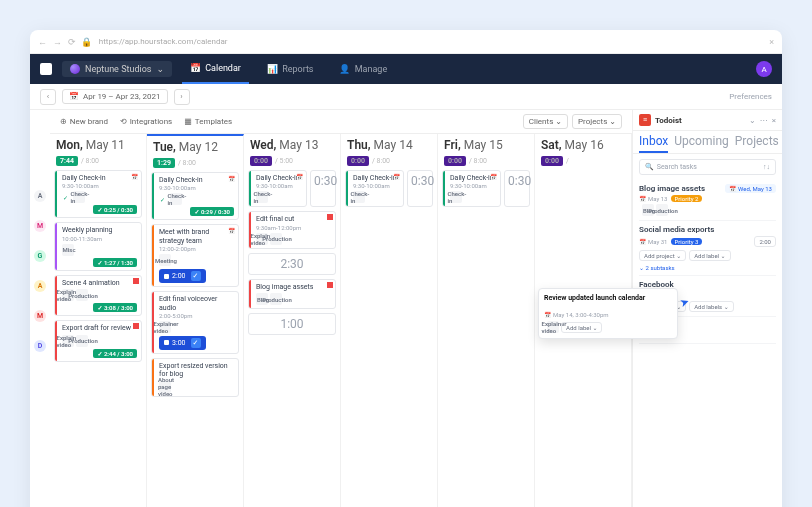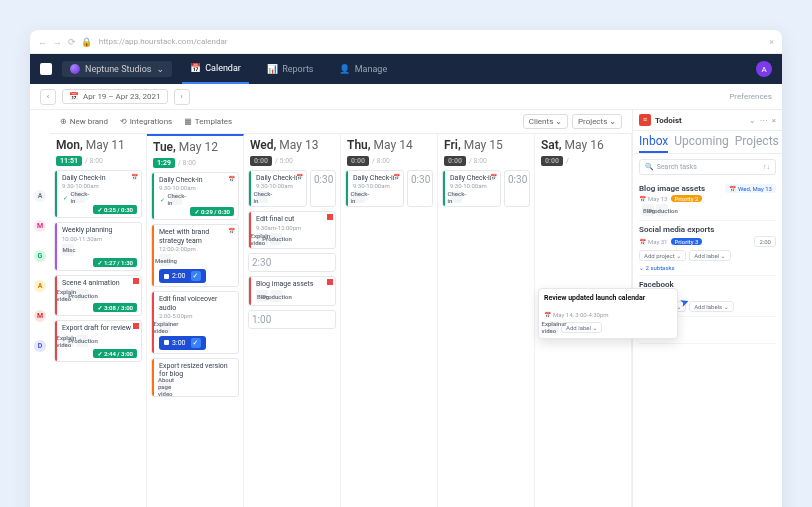--- a/index.html
+++ b/index.html
@@ -23,38 +23,38 @@
 .toolbar{height:24px;display:flex;align-items:center;padding:0 10px;font-size:8px;color:#666;border-bottom:1px solid #eee;gap:12px}
 .tb-item{display:flex;align-items:center;gap:3px;cursor:pointer}
 .tb-right{margin-left:auto;display:flex;gap:4px}
 .tb-btn{border:1px solid #ddd;border-radius:3px;padding:2px 5px;font-size:8px;color:#666;cursor:pointer}
 .grid{flex:1;display:flex;overflow:hidden}
 .lane{flex:1;border-right:1px solid #f0f0f0;display:flex;flex-direction:column;min-width:0}
 .lane-head{padding:4px 6px 2px;font-size:12px;color:#666}
 .lane-head .day{font-weight:600;color:#333}
 .lane-hours{padding:2px 6px 4px;font-size:7px;display:flex;align-items:center;gap:3px}
 .hour-pill{background:#0ea573;color:#fff;border-radius:2px;padding:1px 4px;font-weight:600}
-.hour-pill.zero{background:#404040;color:#b0b0b0}
+.hour-pill.zero{background:#4c1d95;color:#b0b0b0}
 .lane-cards{padding:0 4px;overflow:hidden}
 .side-dots{width:20px;display:flex;flex-direction:column;align-items:center;padding-top:80px;gap:18px}
 .dot{width:12px;height:12px;border-radius:50%;font-size:7px;display:flex;align-items:center;justify-content:center;font-weight:600}
 .card{border:1px solid #e5e7eb;border-radius:3px;margin-bottom:4px;padding:3px 4px;position:relative;font-size:7px;background:#fff}
 .card .bar{position:absolute;left:0;top:0;bottom:0;width:2px;border-radius:2px 0 0 2px}
 .card .ttl{font-weight:400;color:#374151;margin-left:3px;line-height:1.2}
 .card .sub{color:#9ca3af;font-size:6px;margin-left:3px}
 .card .flag{position:absolute;top:2px;right:2px;width:6px;height:6px;background:#ef4444}
 .card .calico{position:absolute;top:2px;right:2px;font-size:6px;color:#93c5fd}
 .tagrow{display:flex;gap:2px;margin:2px 0 0 3px;align-items:center;flex-wrap:wrap}
 .tag{font-size:6px;padding:0 3px;border-radius:2px;background:#f3f4f6;color:#6b7280}
 .tag.dot::before{content:"";display:inline-block;width:4px;height:4px;border-radius:50%;background:#f97316;margin-right:2px;vertical-align:middle}
 .chk{width:7px;height:7px;border-radius:50%;color:#0ea573;font-size:6px;display:inline-flex;align-items:center;justify-content:center;margin-right:2px}
 .footer-pill{display:flex;justify-content:flex-end;margin-top:2px}
 .fpill{background:#0ea573;color:#fff;font-size:6px;padding:1px 4px;border-radius:2px;font-weight:600}
 .fpill.g{display:inline-flex;gap:2px;align-items:center}
-.timebox{border:1px solid #e5e7eb;border-radius:3px;padding:3px;text-align:left;font-size:10px;color:#9ca3af;margin-bottom:4px}
+.timebox{border:1px solid #e5e7eb;border-radius:3px;padding:3px;text-align:center;font-size:12px;color:#9ca3af;margin-bottom:4px}
 .play-pill{background:#1d4ed8;color:#fff;border-radius:3px;padding:2px 5px;font-size:7px;display:inline-flex;align-items:center;gap:3px;margin:3px 0 0 3px}
 .play-pill .sq{width:5px;height:5px;background:#fff;border-radius:1px}
 .play-pill .ck{background:#3b82f6;width:10px;height:10px;border-radius:2px;display:flex;align-items:center;justify-content:center;margin-left:2px}
 .sidebar{width:150px;border-left:1px solid #eee;display:flex;flex-direction:column;font-size:8px}
 .sb-head{display:flex;align-items:center;padding:4px 6px;gap:4px;border-bottom:1px solid #eee}
 .sb-logo{width:12px;height:12px;background:#e44332;border-radius:2px;display:flex;align-items:center;justify-content:center;color:#fff;font-size:7px}
 .sb-title{font-weight:700;color:#333;flex:1}
 .sb-tabs{display:flex;padding:0 6px;gap:6px;font-size:12px;color:#9ca3af;border-bottom:1px solid #eee}
 .sb-tab{padding:3px 0;cursor:pointer}
 .sb-tab.active{color:#2563eb;border-bottom:2px solid #2563eb}
@@ -128,21 +128,21 @@
         <div class="tb-right">
           <div class="tb-btn"><span>Clients</span> ⌄</div>
           <div class="tb-btn"><span>Projects</span> ⌄</div>
         </div>
       </div>
 
       <div class="grid" id="grid">
           <div class="lane">
             <div class="lane-head"><span class="day">Mon,</span> May 11</div>
   <div class="lane-hours">
-              <span class="hour-pill ">11:51</span>
+              <span class="hour-pill ">7:44</span>
               <span style="color:#bbb">/ 8:00</span>
             </div>
   <div class="lane-cards">
               <div class="card">
                 <div class="bar" style="background:#0ea573"></div>
                 <div class="calico">📅</div>
                 <div class="ttl">Daily Check-in</div>
                 <div class="sub">9:30-10:00am</div>
                 <div class="tagrow">
                   <span class="chk">✓</span>

